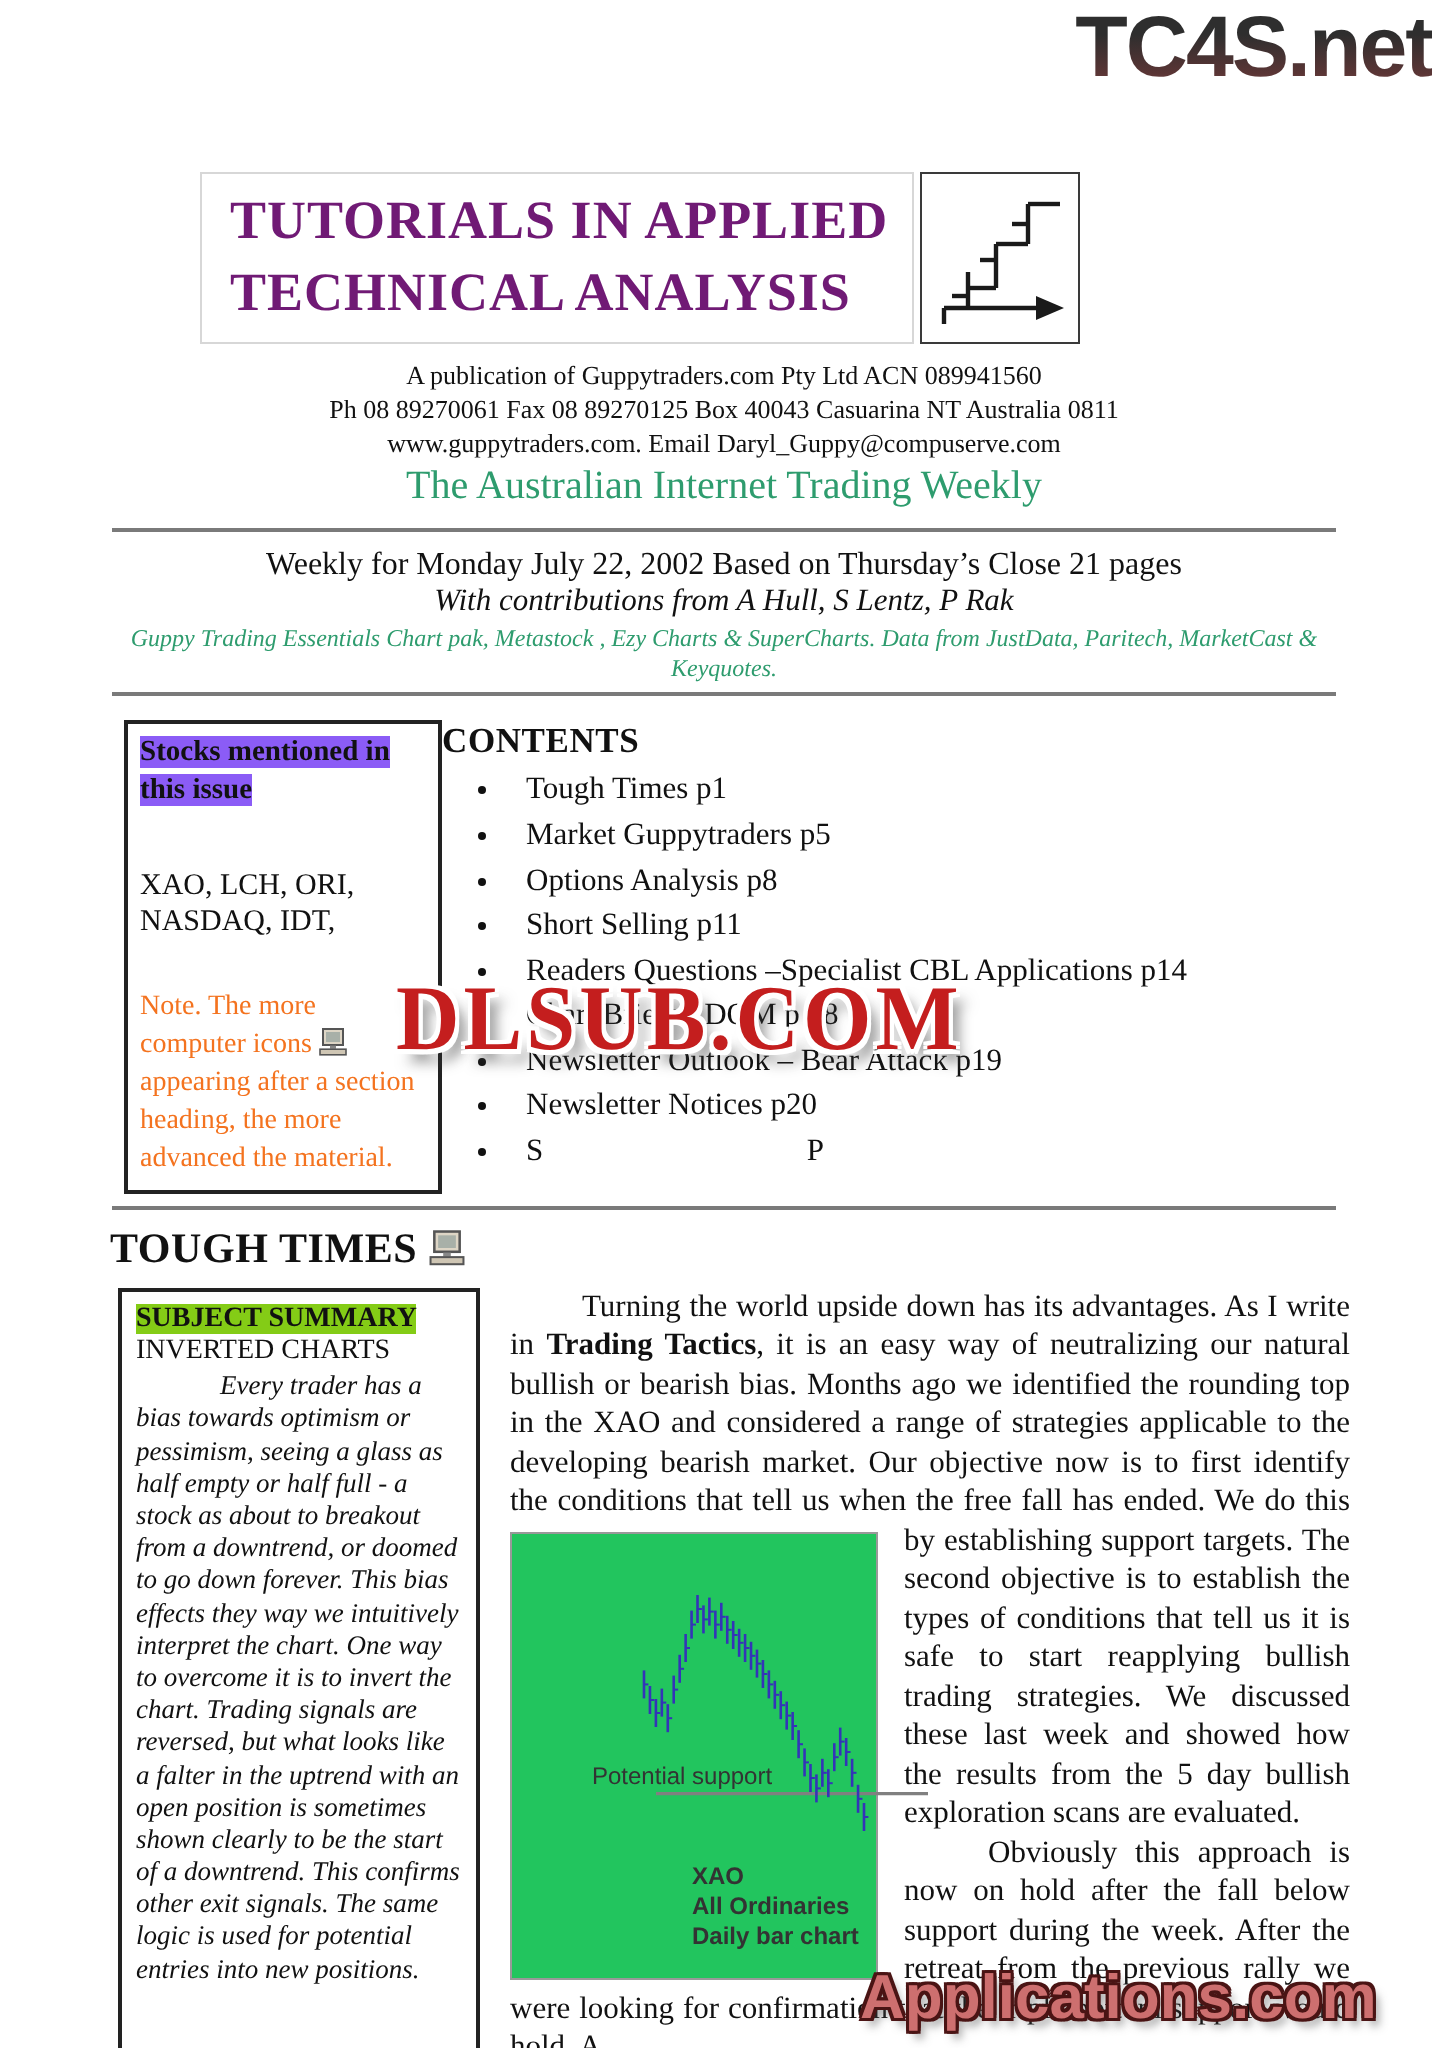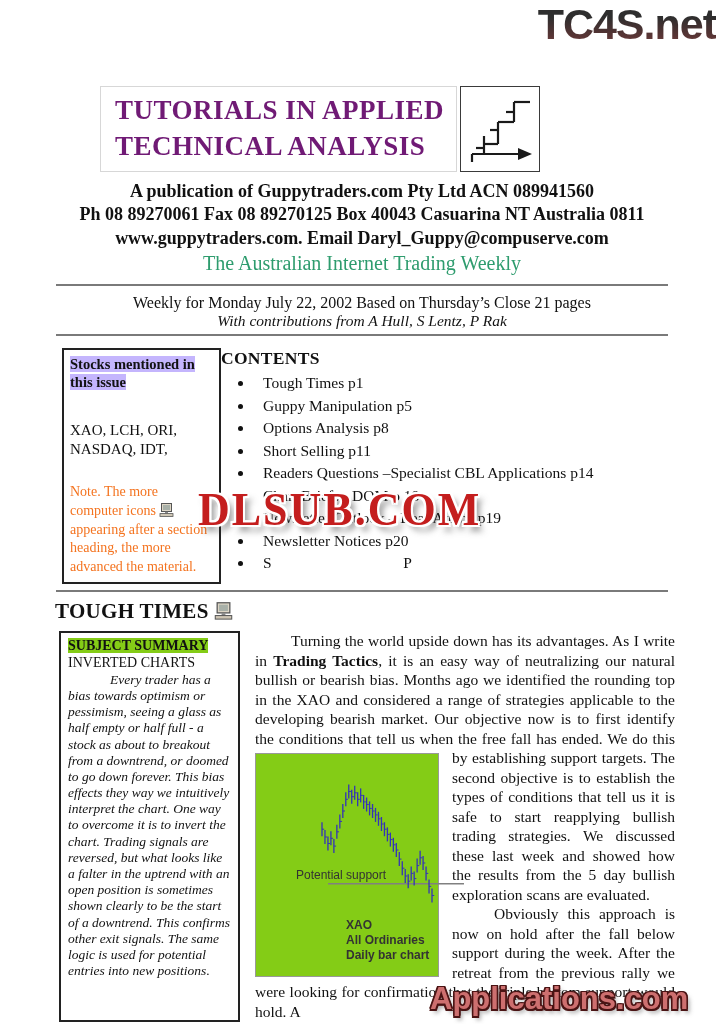--- a/index.html
+++ b/index.html
@@ -45,39 +45,39 @@
   }
   .mast-title {
     color:#701a75; font-weight:bold; font-size:27px; line-height:1.33;
     letter-spacing:0.5px; white-space:nowrap;
   }
   .logo-box {
     width:80px; border:1px solid #3a3a3a; margin-left:3px;
     background:#fff; display:flex; align-items:center; justify-content:center;
   }
   .pubinfo { width:612px; margin:8px 0 0 56px; text-align:center; }
-  .pubinfo .line { font-size:18px; line-height:1.3;font-weight:bold; }
+  .pubinfo .line { font-size:13px; line-height:1.3; }
   .tagline { color:#2e9c6e; font-size:20px; margin-top:2px; }
   
   .rule { height:2px; background:#7a7a7a; margin:0 56px; }
   .r1 { margin-top:9px; }
   .r2 { margin-top:4px; }
   .r3 { margin-top:6px; }
   
   .issue { text-align:center; margin:8px 56px 0 56px; }
   .issue-weekly { font-size:16px; }
   .issue-contrib { font-size:15.5px; font-style:italic; }
   .issue-tools { font-size:12px; font-style:italic; color:#2e9c6e; margin-top:2px; }
   
   .contents-section { display:flex; margin:12px 50px 0 62px; }
   .stocks-box {
     width:159px; min-height:192px; border:2px solid #222;
     padding:5px 6px; flex:none;
   }
-  .stocks-heading { display:inline; background:#c4b5fd; font-weight:bold; font-size:14.5px; line-height:1.25;text-align:right; }
+  .stocks-heading { display:inline; background:#8b5cf6; font-weight:bold; font-size:14.5px; line-height:1.25;text-align:right; }
   .stocks-list { margin-top:30px; font-size:15px; line-height:1.25; }
   .stocks-note { margin-top:24px; color:#f4731f; font-size:14px; line-height:1.35; }
   .contents { flex:1; }
   .contents-heading { font-weight:bold; font-size:17.5px; letter-spacing:0.3px; }
   .contents ul { list-style:disc; margin:4px 0 0 33px; }
   .contents li { font-size:15.5px; line-height:1.23; padding-left:9px; margin-bottom:3.5px; }
   .contents li.partial { white-space:pre; }
   
   .article-heading { margin:7px 0 0 55px; font-weight:bold; font-size:21px; letter-spacing:0.3px; }
   .tough-cols { display:flex; margin:7px 49px 0 59px; }
@@ -86,21 +86,21 @@
     padding:5px 7px; font-size:13.5px; line-height:1.2;
   }
   .summary-label { display:inline; background:#84cc16; font-weight:bold; font-size:14px; }
   .summary-sub { font-size:14px; }
   .summary-body { text-indent:42px; margin-top:0px;font-style:italic; }
   .right-col { flex:1; padding-left:15px; font-size:15.5px; line-height:1.26; text-align:justify; }
   .right-col p.p1 { text-indent:36px; }
   .right-col p.p2 { text-indent:42px; }
   .chart-float {
     float:left; width:184px; height:224px; border:1px solid #999;
-    background:#84cc16; margin:5px 13px 4px 0;
+    background:#22c55e; margin:5px 13px 4px 0;
   }
   .pc-icon { display:inline-block; vertical-align:-2px; }
 </style>
 </head>
 <body>
 
 <div class="page">
 
   <div class="wm-top">TC4S.net</div>
 
@@ -134,20 +134,21 @@
     <div class="line">Ph 08 89270061  Fax 08 89270125  Box 40043 Casuarina NT Australia  0811</div>
     <div class="line">www.guppytraders.com.  Email  Daryl_Guppy@compuserve.com</div>
     <div class="tagline">The Australian Internet Trading Weekly</div>
   </div>
 
   <div class="rule r1"></div>
 
   <div class="issue">
     <div class="issue-weekly">Weekly for Monday July 22, 2002 Based on Thursday’s Close 21 pages</div>
     <div class="issue-contrib">With contributions from A Hull, S Lentz,  P Rak</div>
+    <div class="issue-tools">Guppy Trading Essentials Chart pak, Metastock , Ezy Charts &amp; SuperCharts. Data from JustData, Paritech, MarketCast &amp; Keyquotes.</div>
   </div>
 
   <div class="rule r2"></div>
 
   <div class="contents-section">
     <div class="stocks-box">
       <span class="stocks-heading">Stocks mentioned in this issue</span>
       <div class="stocks-list"> XAO, LCH, ORI, NASDAQ, IDT,</div>
       <div class="stocks-note">
         <span>Note. The more computer icons </span><svg class="pc-icon" width="15" height="14" viewBox="0 0 15 14">
@@ -155,21 +156,21 @@
             <rect x="4" y="2" width="7" height="5" fill="#a8b0a8"></rect>
             <rect x="6" y="8.8" width="3" height="1.6" fill="#888"></rect>
             <rect x="1" y="10.6" width="13" height="2.8" fill="#cfc6b4" stroke="#555" stroke-width="0.8"></rect>
           </svg><span> appearing after a section heading, the more advanced the material.</span>
       </div>
     </div>
     <div class="contents">
       <div class="contents-heading">CONTENTS</div>
       <ul>
         <li>Tough Times p1</li>
-        <li>Guppy Manipulation p5</li>
+        <li>Market Guppytraders p5</li>
         <li>Options Analysis p8</li>
         <li>Short Selling  p11</li>
         <li>Readers Questions –Specialist CBL Applications p14</li>
         <li>Chart Briefs - DOM p 18</li>
         <li>Newsletter Outlook – Bear Attack p19</li>
         <li>Newsletter Notices p20</li>
         <li class="partial">S                                  P</li>
       </ul>
     </div>
   </div>

